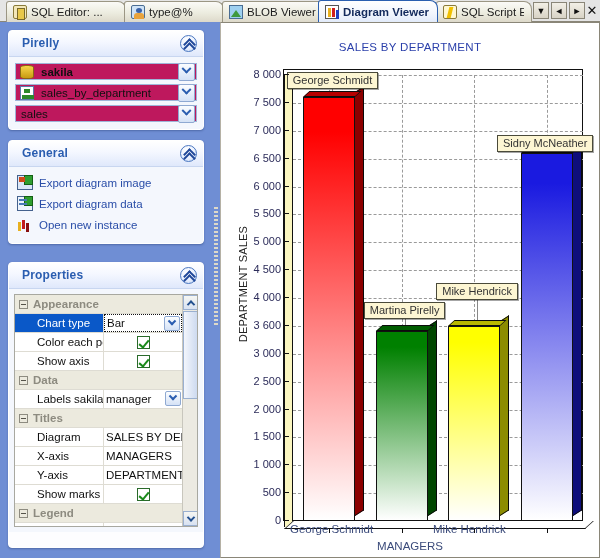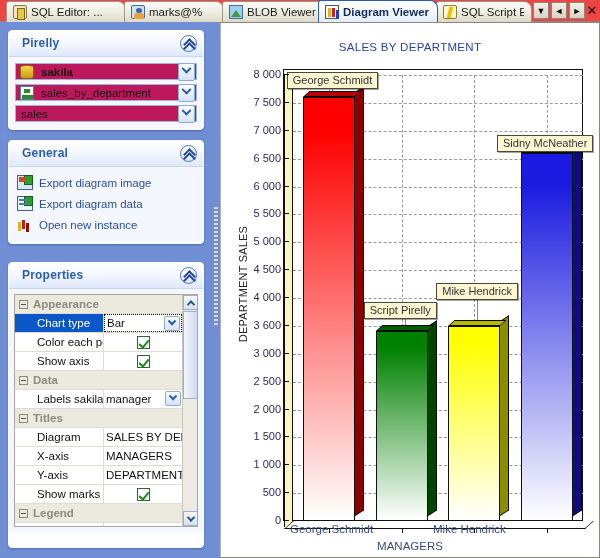--- a/index.html
+++ b/index.html
@@ -13,21 +13,21 @@
   }
   #app {
     position: relative;
     width: 600px; height: 558px;
     background: #d4d0c8;
   }
 
   
   #tabbar {
     position: absolute; left: 0; top: 0; width: 600px; height: 22px;
-    background: #ef4444;
+    background: #e5e5e5;
     border-bottom: 1px solid #8a8678;
   }
   .tab {
     position: absolute; top: 1px; height: 21px;
     display: flex; align-items: center;
     padding: 0 7px 0 6px;
     font-size: 11.5px;
     color: #202020;
     background: linear-gradient(to bottom,#fbfaf7 0%, #ececdf 55%, #ddd9ca 100%);
     border: 1px solid #9b9684;
@@ -301,21 +301,21 @@
 
 <div id="app">
 
   <div id="tabbar">
     <div class="tab" style="left:6px;width:120px;">
       <span class="tabicon ic-sqledit"></span>
       <span class="tablabel">SQL Editor: ...</span>
     </div>
     <div class="tab" style="left:124px;width:100px;">
       <span class="tabicon ic-user"></span>
-      <span class="tablabel">marks@%</span>
+      <span class="tablabel">type@%</span>
     </div>
     <div class="tab" style="left:222px;width:110px;">
       <span class="tabicon ic-blob"></span>
       <span class="tablabel">BLOB Viewer</span>
     </div>
     <div class="tab active" style="left:318px;width:120px;">
       <span class="tabicon ic-diagram"></span>
       <span class="tablabel">Diagram Viewer</span>
     </div>
     <div class="tab" style="left:436px;width:96px;">
@@ -577,21 +577,21 @@
             <div class="face" style="background: linear-gradient(rgb(26, 26, 224) 0%, rgb(26, 26, 224) 8%, rgb(255, 255, 255) 100%);"></div>
             <div class="side" style="background: rgb(26, 26, 224); filter: brightness(0.55); border-top: 1px solid rgb(17, 17, 17); border-right: 1px solid rgb(17, 17, 17); border-bottom: 1px solid rgb(17, 17, 17); border-image: initial; border-left: none; transform: skewY(-33deg); transform-origin: left top;"></div>
             <div class="top" style="background: rgb(26, 26, 224); filter: brightness(0.72); transform: skewX(-48deg); transform-origin: left bottom;"></div>
           </div>
         </div>
 
       <div>
           <div class="markstem" style="left: 111.25px; top: 57px; height: 11.3px;"></div>
           <div class="mark" style="top: 49px; left: 65.75px;">George Schmidt</div>
           <div class="markstem" style="left: 183.75px; top: 287px; height: 15.45px;"></div>
-          <div class="mark" style="top: 279px; left: 142.75px;">Script Pirelly</div>
+          <div class="mark" style="top: 279px; left: 142.75px;">Martina Pirelly</div>
           <div class="markstem" style="left: 256.25px; top: 268px; height: 28.875px;"></div>
           <div class="mark" style="top: 260px; left: 215.25px;">Mike Hendrick</div>
           <div class="markstem" style="left: 328.75px; top: 120px; height: 4.05px;"></div>
           <div class="mark" style="top: 112px; left: 276px;">Sidny McNeather</div>
         </div>
 
       <div class="xtick-lbl" style="left:69px; top:500px;">George Schmidt</div>
       <div class="xtick-lbl" style="left:212px; top:500px;">Mike Hendrick</div>
 
     <div class="axistick" style="left: 63px; top: 51px; width: 5px; height: 1px;"></div>

